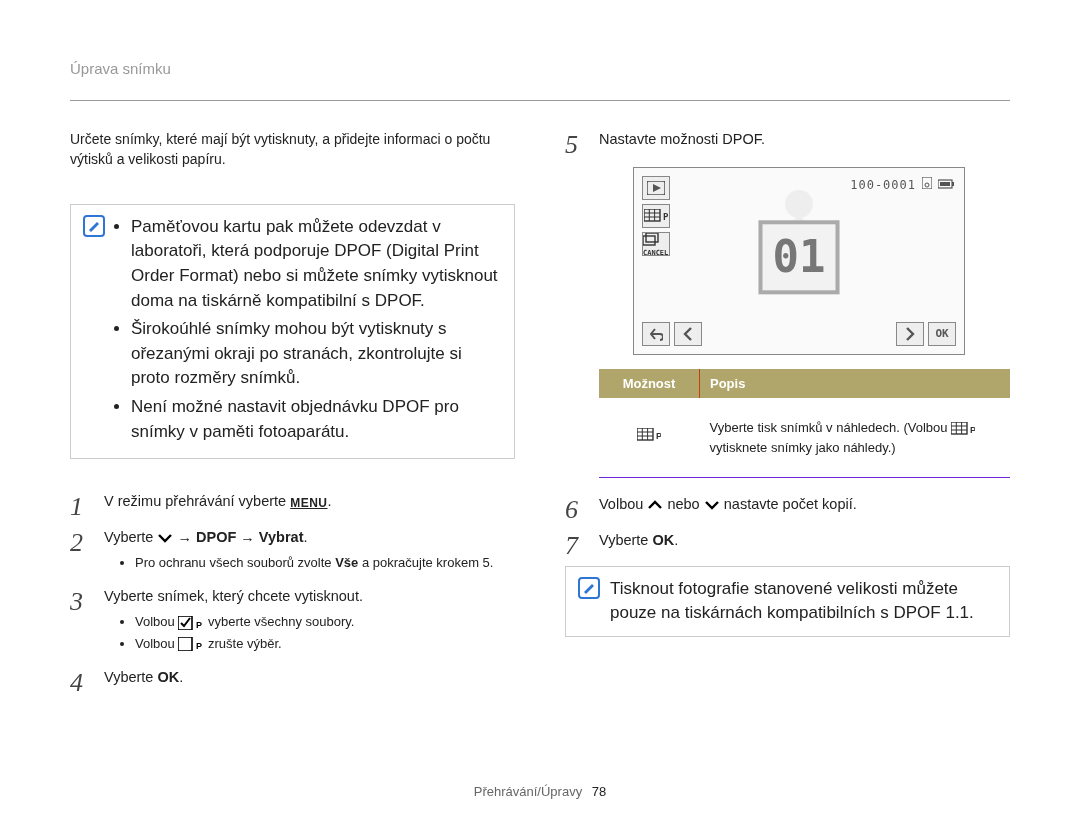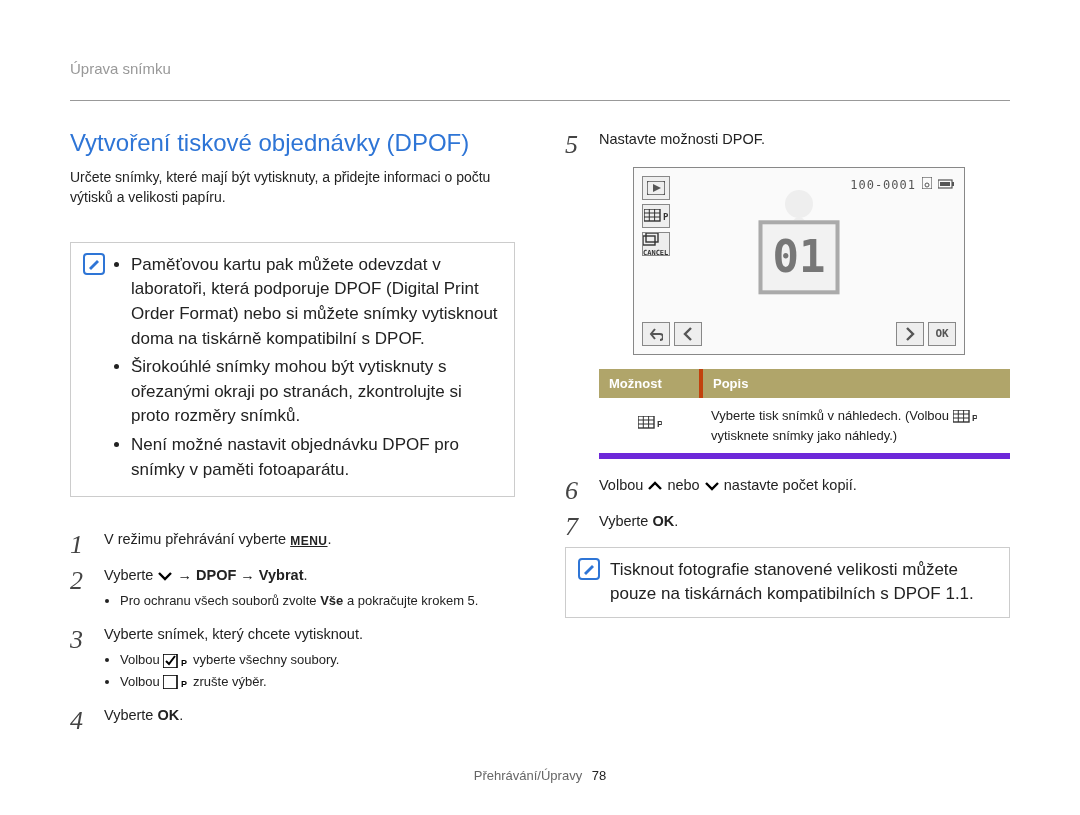--- a/index.html
+++ b/index.html
@@ -86,21 +86,21 @@
     font-family: Georgia, 'Times New Roman', serif;
     font-style: italic;
     font-size: 26px;
     color: #444;
   }
   .sub {
     font-size: 13px;
     padding-left: 14px;
     margin-top: 4px;
   }
-  .sub li { list-style: disc; margin-left: 2px; margin-bottom: 2px; }
+  .sub li { list-style: disc; margin-left: 17px; margin-bottom: 2px; }
   .bold { font-weight: 700; }
   .icon-inline {
     display: inline-flex;
     vertical-align: middle;
     align-items: center;
     justify-content: center;
     height: 14px;
     text-decoration: underline;
   }
   
@@ -155,31 +155,31 @@
     margin-bottom: 16px;
   }
   table.opts th {
     background: #b0a56a;
     color:#fff;
     font-weight:700;
     text-align:left;
     padding:5px 10px;
     font-size:13px;
   }
-  table.opts th.col1 { width:80px; border-right:4px solid #c2410c;}
+  table.opts th.col1 { width:80px; border-right:1px solid #c2410c;text-align:center;}
   table.opts td {
-    padding:8px 10px;
-    border-bottom:6px solid #6d28d9;
+    padding:20px 10px;
+    border-bottom:1px solid #6d28d9;
     vertical-align: middle;
   }
   table.opts td.icon-cell { text-align:center; }
 
   .footer {
     position:absolute;
-    bottom:32px;
+    bottom:16px;
     left:0; right:0;
     text-align:center;
     font-size:13px;
     color:#666;
   }
   .page-num { color:#222; margin-left:6px; }
 </style>
 </head>
 <body>
 
@@ -246,21 +246,20 @@
   </defs>
 </svg>
 
 <div class="header-line">
   <span class="breadcrumb">Úprava snímku</span>
 </div>
 
 <div class="columns">
 
   <div class="col">
-    <h2 class="title">Vytvoření tiskové objednávky (DPOF)</h2>
     <div class="intro">Určete snímky, které mají být vytisknuty, a přidejte informaci o počtu výtisků a velikosti papíru.</div>
 
     <div class="note-box">
       <span class="note-icon">
         <svg width="22" height="22">
             <use href="#ico-pencil"></use>
           </svg>
       </span>
       <ul class="note-list">
         <li>Paměťovou kartu pak můžete odevzdat v laboratoři, která podporuje DPOF (Digital Print Order Format) nebo si můžete snímky vytisknout doma na tiskárně kompatibilní s DPOF.</li>

